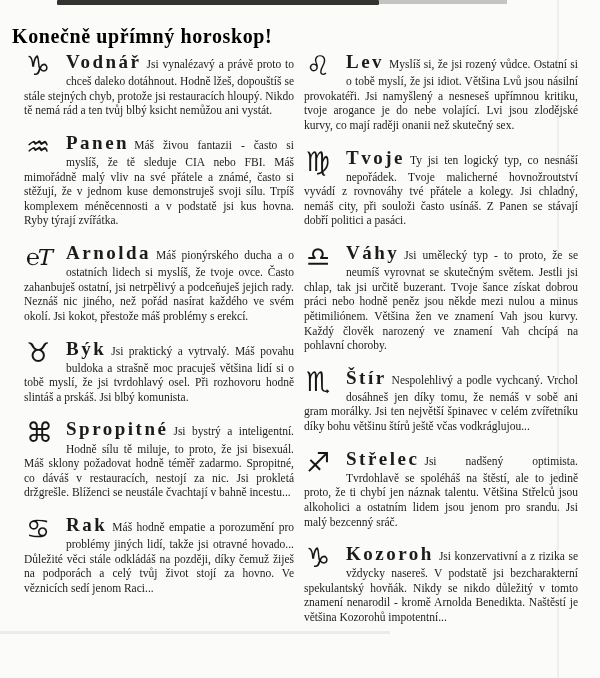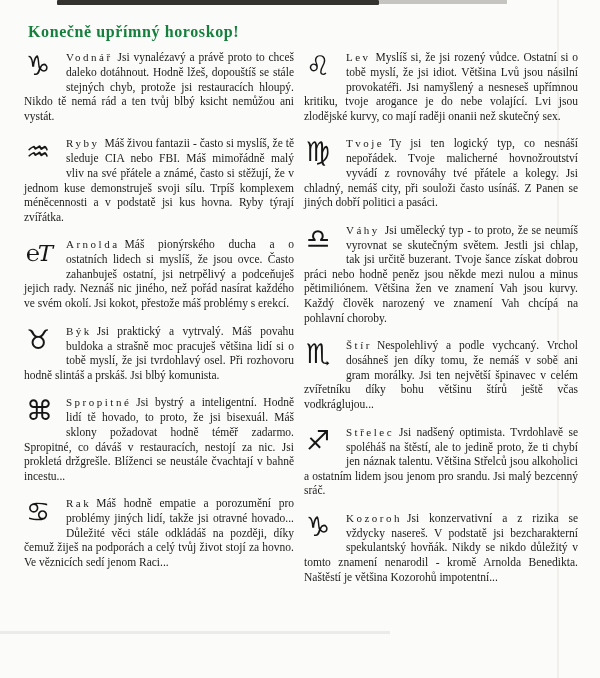--- a/index.html
+++ b/index.html
@@ -21,23 +21,23 @@
   }
   .scan-seam{
     position:absolute;left:557px;top:0;width:2px;height:100%;
     background:#f1efec;
   }
   .scan-smudge-bottom{
     position:absolute;left:0;top:631px;width:390px;height:3px;
     background:#edebe8;
   }
   .page-title{
-    position:absolute;left:28px;top:12px;
-    font-size:16px;font-weight:bold;letter-spacing:.6px;
-    color:#15803d;
+    position:absolute;left:12px;top:12px;
+    font-size:20px;font-weight:bold;letter-spacing:.6px;
+    color:#000000;
   }
   .columns{
     position:absolute;left:24px;top:50px;width:554px;
     display:flex;gap:10px;
   }
   .col{display:flex;flex-direction:column;}
   .col-left{width:270px;}
   .col-right{width:274px;}
   .entry{
     margin-bottom:13px;
@@ -53,22 +53,22 @@
     margin:1px 4px 0 2px;
     color:#161616;
   }
   .glyph.cursive{
     font-family:"DejaVu Serif", serif;
     font-style:italic;
     font-size:23px;
     letter-spacing:-2px;
   }
   .sign-name{
-    font-weight:normal;
-    font-size:11px;
+    font-weight:bold;
+    font-size:19px;
     letter-spacing:2.5px;
     margin-right:5px;
     white-space:nowrap;
   }
 </style>
 </head>
 <body>
 
 <div class="scan-bar-dark"></div>
 <div class="scan-bar-light"></div>
@@ -79,49 +79,49 @@
 
 <div class="columns">
 
   <div class="col col-left">
 
     <div class="entry">
       <span class="glyph">♑</span><span class="sign-name">Vodnář</span><span>Jsi vynalézavý a právě proto to chceš daleko dotáhnout. Hodně lžeš, dopouštíš se stále stejných chyb, protože jsi restauracích hloupý. Nikdo tě nemá rád a ten tvůj blbý ksicht nemůžou ani vystát.</span>
     </div>
 
     <div class="entry">
-      <span class="glyph">♒</span><span class="sign-name">Ryby</span><span>Máš živou fantazii - často si myslíš, že tě sleduje CIA nebo FBI. Máš mimořádně malý vliv na své přátele a známé, často si stěžují, že v jednom kuse demonstruješ svoji sílu. Trpíš komplexem méněcennosti a v podstatě jsi kus hovna. Ryby týrají zvířátka.</span>
+      <span class="glyph">♒</span><span class="sign-name">Panen</span><span>Máš živou fantazii - často si myslíš, že tě sleduje CIA nebo FBI. Máš mimořádně malý vliv na své přátele a známé, často si stěžují, že v jednom kuse demonstruješ svoji sílu. Trpíš komplexem méněcennosti a v podstatě jsi kus hovna. Ryby týrají zvířátka.</span>
     </div>
 
     <div class="entry">
-      <span class="glyph cursive">℮T</span><span class="sign-name">Arnolda</span><span>Máš pionýrského ducha a o ostatních lidech si myslíš, že jsou ovce. Často zahanbuješ ostatní, jsi netrpělivý a podceňuješ jejich rady. Neznáš nic jiného, než pořád nasírat každého ve svém okolí. Jsi kokot, přestože máš problémy s erekcí.</span>
+      <span class="glyph cursive">℮T</span><span class="sign-name">Arnolda</span><span>Máš pionýrského ducha a o ostatních lidech si myslíš, že tvoje ovce. Často zahanbuješ ostatní, jsi netrpělivý a podceňuješ jejich rady. Neznáš nic jiného, než pořád nasírat každého ve svém okolí. Jsi kokot, přestože máš problémy s erekcí.</span>
     </div>
 
     <div class="entry">
       <span class="glyph">♉</span><span class="sign-name">Býk</span><span>Jsi praktický a vytrvalý. Máš povahu buldoka a strašně moc pracuješ většina lidí si o tobě myslí, že jsi tvrdohlavý osel. Při rozhovoru hodně slintáš a prskáš. Jsi blbý komunista.</span>
     </div>
 
     <div class="entry">
-      <span class="glyph">⌘</span><span class="sign-name">Spropitné</span><span>Jsi bystrý a inteligentní. Hodně lidí tě hovado, to proto, že jsi bisexuál. Máš sklony požadovat hodně téměř zadarmo. Spropitné, co dáváš v restauracích, nestojí za nic. Jsi prokletá držgrešle. Blíženci se neustále čvachtají v bahně incestu...</span>
+      <span class="glyph">⌘</span><span class="sign-name">Spropitné</span><span>Jsi bystrý a inteligentní. Hodně sílu tě miluje, to proto, že jsi bisexuál. Máš sklony požadovat hodně téměř zadarmo. Spropitné, co dáváš v restauracích, nestojí za nic. Jsi prokletá držgrešle. Blíženci se neustále čvachtají v bahně incestu...</span>
     </div>
 
     <div class="entry">
       <span class="glyph">♋</span><span class="sign-name">Rak</span><span>Máš hodně empatie a porozumění pro problémy jiných lidí, takže jsi otravné hovado... Důležité věci stále odkládáš na později, díky čemuž žiješ na podporách a celý tvůj život stojí za hovno. Ve věznicích sedí jenom Raci...</span>
     </div>
 
   </div>
 
   <div class="col col-right">
 
     <div class="entry">
       <span class="glyph">♌</span><span class="sign-name">Lev</span><span>Myslíš si, že jsi rozený vůdce. Ostatní si o tobě myslí, že jsi idiot. Většina Lvů jsou násilní provokatéři. Jsi namyšlený a nesneseš upřímnou kritiku, tvoje arogance je do nebe volající. Lvi jsou zlodějské kurvy, co mají raději onanii než skutečný sex.</span>
     </div>
 
     <div class="entry">
-      <span class="glyph">♍</span><span class="sign-name">Tvoje</span><span>Ty jsi ten logický typ, co nesnáší nepořádek. Tvoje malicherné hovnožroutství vyvádí z rovnováhy tvé přátele a kolegy. Jsi chladný, nemáš city, při souloži často usínáš. Z Panen se jiných dobří politici a pasáci.</span>
+      <span class="glyph">♍</span><span class="sign-name">Tvoje</span><span>Ty jsi ten logický typ, co nesnáší nepořádek. Tvoje malicherné hovnožroutství vyvádí z rovnováhy tvé přátele a kolegy. Jsi chladný, nemáš city, při souloži často usínáš. Z Panen se stávají dobří politici a pasáci.</span>
     </div>
 
     <div class="entry">
       <span class="glyph">♎</span><span class="sign-name">Váhy</span><span>Jsi umělecký typ - to proto, že se neumíš vyrovnat se skutečným světem. Jestli jsi chlap, tak jsi určitě buzerant. Tvoje šance získat dobrou práci nebo hodně peněz jsou někde mezi nulou a minus pětimiliónem. Většina žen ve znamení Vah jsou kurvy. Každý člověk narozený ve znamení Vah chcípá na pohlavní choroby.</span>
     </div>
 
     <div class="entry">
       <span class="glyph">♏</span><span class="sign-name">Štír</span><span>Nespolehlivý a podle vychcaný. Vrchol dosáhneš jen díky tomu, že nemáš v sobě ani gram morálky. Jsi ten největší špinavec v celém zvířetníku díky bohu většinu štírů ještě včas vodkráglujou...</span>
     </div>
 

